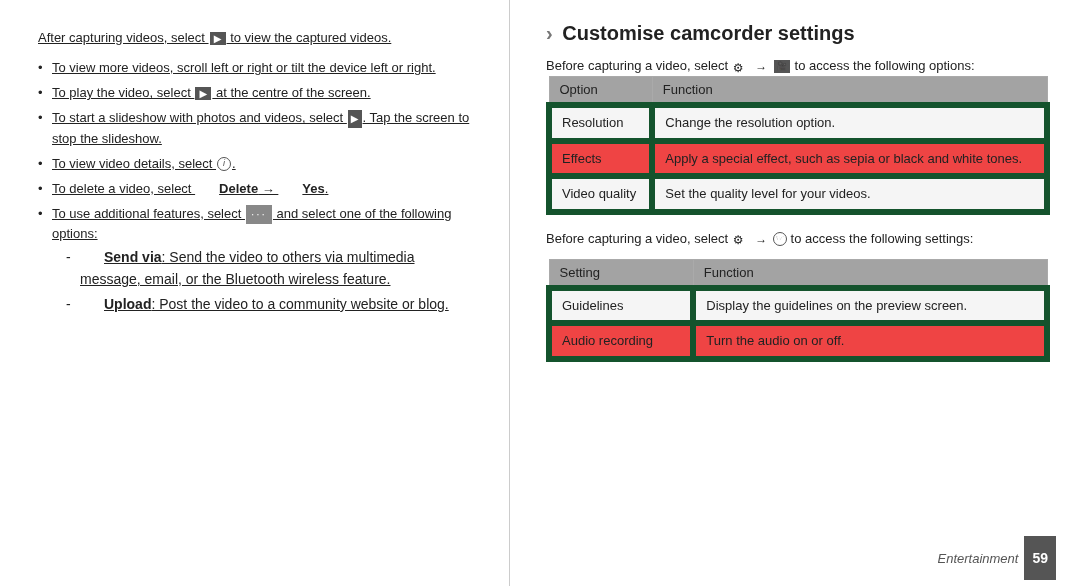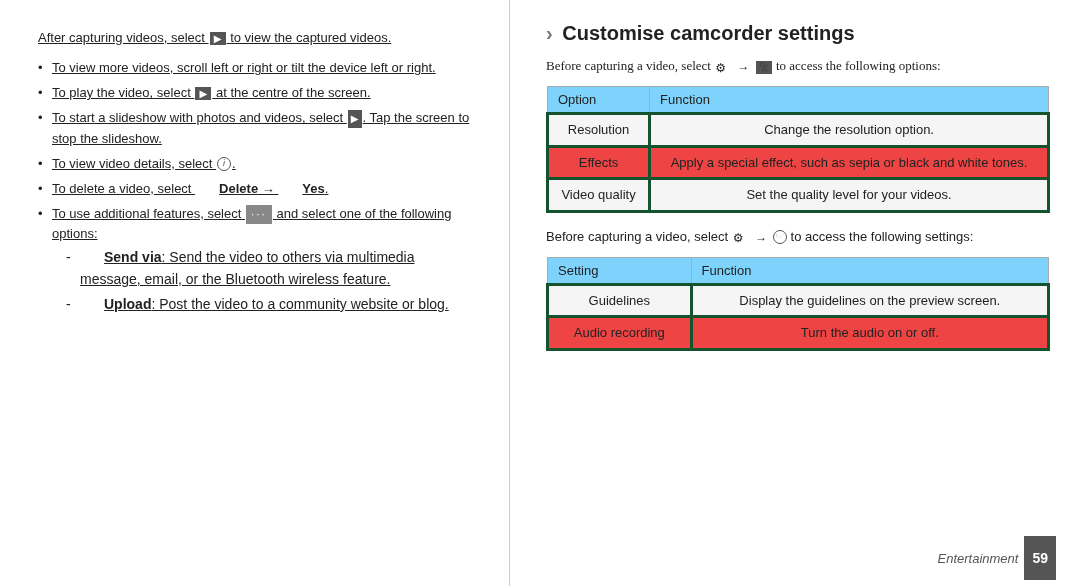--- a/index.html
+++ b/index.html
@@ -134,57 +134,54 @@
 
     .section-title .chevron {
       color: #777;
       font-size: 20px;
       margin-right: 4px;
     }
 
     .before-text {
       font-size: 13px;
       line-height: 1.55;
-      margin-bottom: 10px;
-      font-family: Liberation Serif, serif;
     }
 
     
     table {
       width: 100%;
       border-collapse: collapse;
       margin-bottom: 14px;
       font-size: 13px;
     }
 
     table thead tr {
-      background: #7dd3fc;
+      background: #a3a3a3;
     }
 
     table thead th {
       text-align: left;
       padding: 5px 10px;
       font-weight: normal;
       border: 1px solid #aaa;
     }
 
     table tbody tr {
       background: #ef4444;
     }
 
     table tbody tr:nth-child(odd) {
       background: #f5f5f5;
     }
 
     table tbody td {
       padding: 5px 10px;
-      border: 3px solid #14532d;
+      border: 6px solid #14532d;
       vertical-align: top;
       line-height: 1.5;
-      text-align: center;
     }
 
     .footer-text {
       font-size: 13px;
       line-height: 1.55;
       margin-bottom: 10px;
     }
 
     
     .page-footer {

